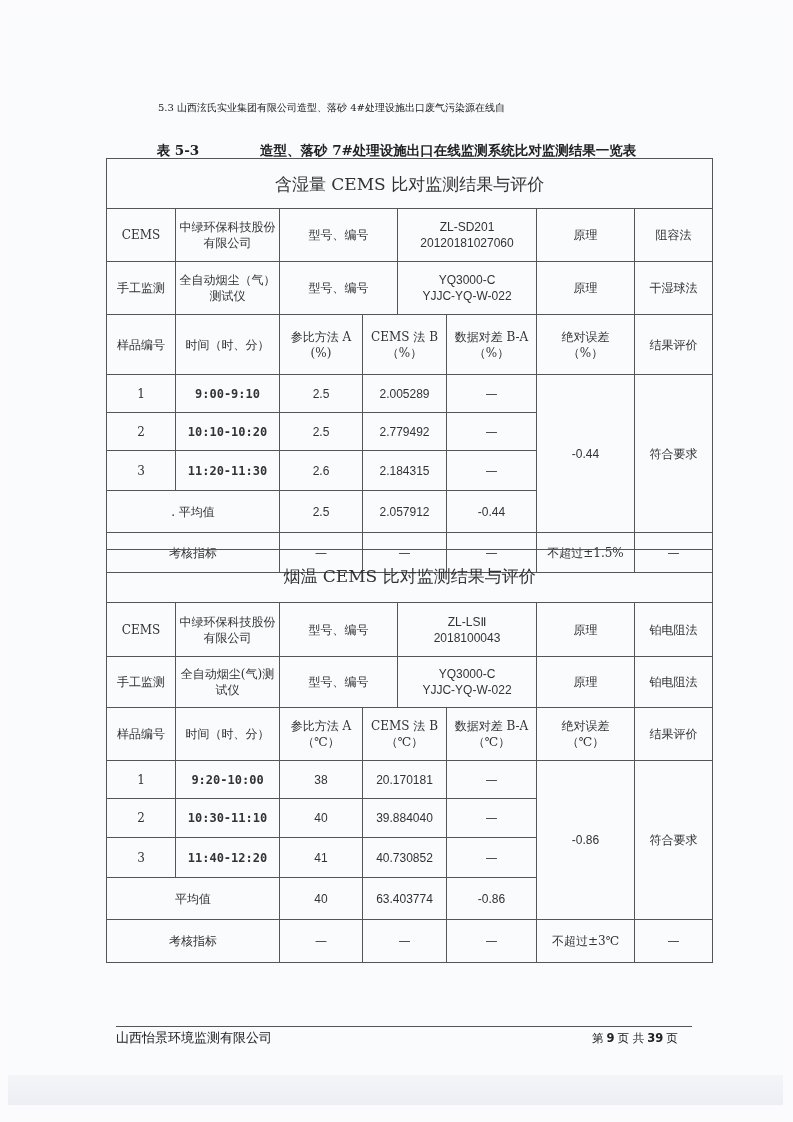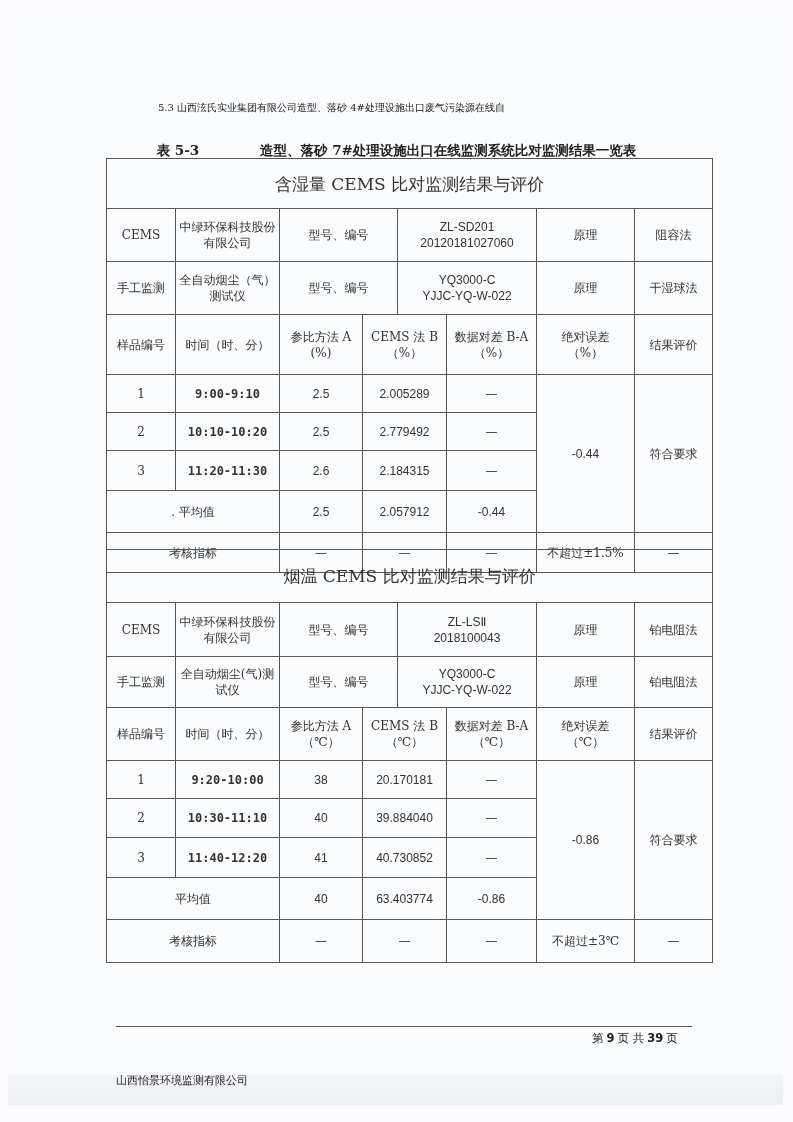--- a/index.html
+++ b/index.html
@@ -17,21 +17,21 @@
   .intro { position:absolute; left:118px; top:98px; width:600px; font-size:10px; line-height:20px; color:#222; }
   .intro .indent { padding-left:40px; }
   .caption { position:absolute; left:0; width:793px; top:142px; text-align:center; font-size:13.5px; font-weight:bold; color:#222; }
   .caption span { margin:0 28px; }
   table.t { position:absolute; left:106px; width:606px; border-collapse:collapse; table-layout:fixed; font-size:12px; }
   table.t td { border:1.2px solid #555; text-align:center; vertical-align:middle; padding:0 2px; line-height:16px; color:#333; }
   .sec-title td { font-size:17px; }
   .bold { font-weight:bold; font-family:"DejaVu Sans Mono","Liberation Mono",monospace; font-size:12px; }
   .mono { font-family:Liberation Sans, sans-serif; font-size:12px; }
   .footer-line { position:absolute; left:116px; top:1026px; width:576px; border-top:1.3px solid #555; }
-  .footer-left { position:absolute; left:116px; top:1029px; font-size:11px; font-family:"DejaVu Sans",sans-serif; color:#222;margin-top:44px; }
+  .footer-left { position:absolute; left:116px; top:1029px; font-size:13px; font-family:"DejaVu Sans",sans-serif; color:#222; }
   .footer-right { position:absolute; left:592px; top:1031px; font-size:11.5px; font-family:"DejaVu Sans",sans-serif; color:#222; }
   .footer-right b { font-weight:bold; margin:0 3px; }
 </style>
 </head>
 <body>
 
 <div class="scan-top"></div>
 <div class="page"></div>
 <div class="scan-bottom"></div>
 

